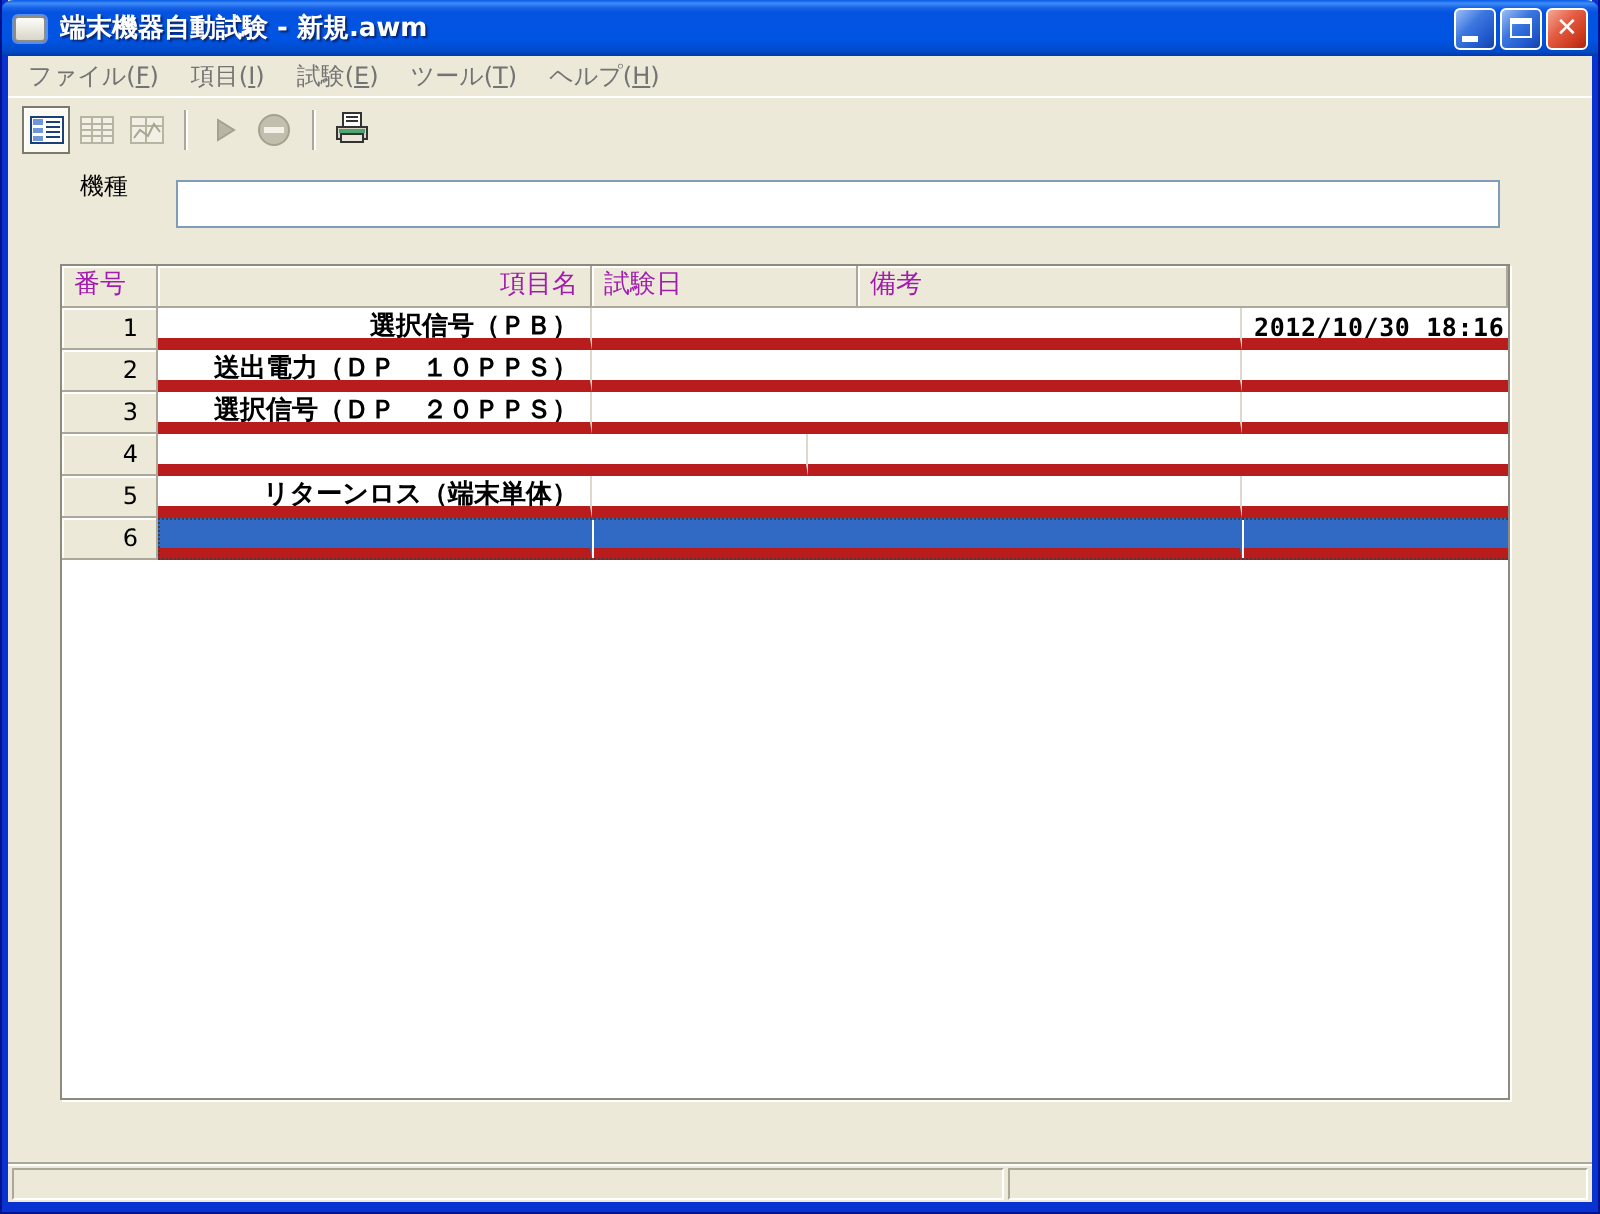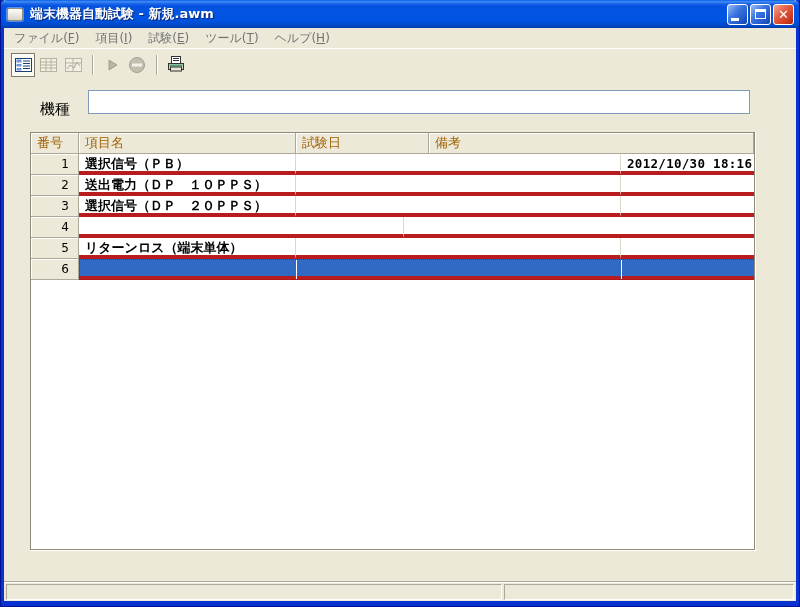--- a/index.html
+++ b/index.html
@@ -64,54 +64,54 @@
     display:flex; align-items:center; padding-left:7px; gap:1px;
   }
   .tool-btn{
     width:24px; height:24px; display:flex; align-items:center; justify-content:center;
     border:1px solid transparent;
   }
   .tool-btn.active{ border:1px solid #7c7a6d; background:#fbfaf2; box-shadow:inset 1px 1px 0 #fff; }
   .tool-sep{ width:1px; height:20px; background:#aca899; box-shadow:1px 0 0 #fff; margin:0 6px; }
 
   
-  .model-label{ position:absolute; left:36px; top:100px; font-size:15px; color:#000; }
+  .model-label{ position:absolute; left:36px; top:85px; font-size:12px; color:#000; }
   .model-input{
     position:absolute; left:84px; top:90px; width:662px; height:24px;
     border:1px solid #7f9db9; background:#fff; font-size:13px; padding:2px 4px;
     font-family:"DejaVu Sans","Liberation Sans",sans-serif; outline:none;
   }
 
   
   .listview{
     position:absolute; left:26px; top:132px; width:725px; height:418px;
     background:#fff; border:1px solid #8e8b7d;
     box-shadow:1px 1px 0 #fff, inset 1px 1px 0 #cfccbd;
     overflow:hidden;
   }
   .thead{ display:flex; height:21px; background:#ece9d8; }
   .th{
-    height:21px; line-height:20px; padding:0 6px; font-size:13px; color:#a16207;
+    height:21px; line-height:20px; padding:0 6px; font-size:13px; color:#a21caf;
     border-right:1px solid #aca899; border-bottom:1px solid #aca899;
     box-shadow:inset 1px 1px 0 #fff; white-space:nowrap; overflow:hidden;
   }
   .trow{ display:flex; height:21px; position:relative; }
   .cell{ height:21px; line-height:20px; white-space:nowrap; overflow:hidden; }
   .col-no  { width:48px; flex:0 0 48px; }
-  .col-name{ width:217px; flex:0 0 217px; }
+  .col-name{ width:217px; flex:0 0 217px;text-align:right; }
   .col-rem { width:325px; flex:0 0 325px; }
   .col-date{ width:133px; flex:1 1 auto; }
   .cell.num{
     background:#ece9d8; text-align:right; padding-right:9px; font-size:12px;
     border-right:1px solid #aca899; border-bottom:1px solid #aca899;
     box-shadow:inset 1px 1px 0 #fff;
   }
   .cell.data{
     background:#fff; font-weight:bold; font-size:13px; padding:0 6px;
-    border-bottom:4px solid #b91c1c; color:#000;
+    border-bottom:6px solid #b91c1c; color:#000;
   }
   .cell.data.grid-r{ border-right:1px solid #ddd9ca; }
   .cell.date-val{ font-family:"DejaVu Sans Mono","Liberation Mono",monospace; font-size:12.5px; letter-spacing:.3px; }
   .trow.selected .cell.data{ background:#316ac5; }
   .trow.selected .cell.data.grid-r{ border-right-color:#316ac5; }
   .sel-outline{
     position:absolute; left:48px; top:0; width:677px; height:21px;
     border:1px dotted #3f3f3f; pointer-events:none;
   }
   .sel-tick{ position:absolute; top:1px; width:1px; height:19px; background:#fff; pointer-events:none; }

